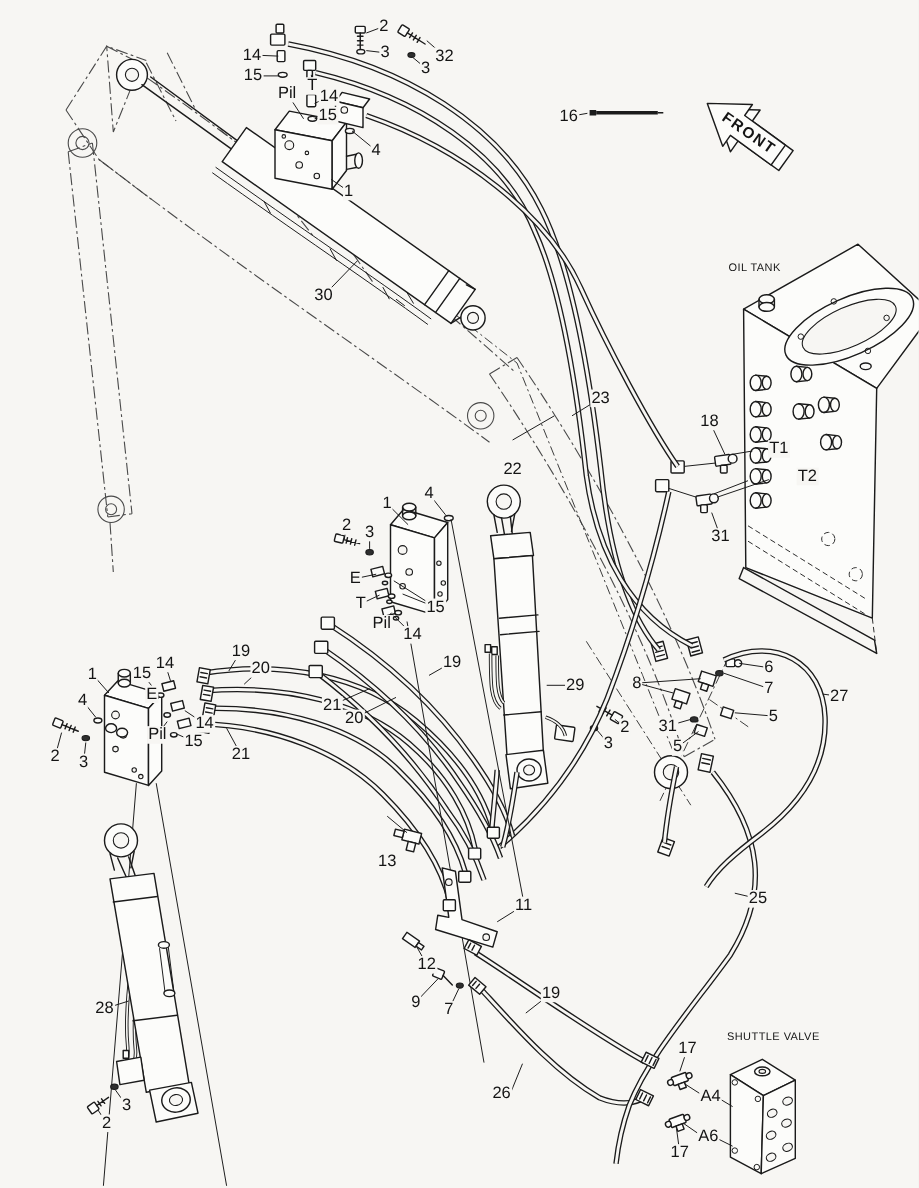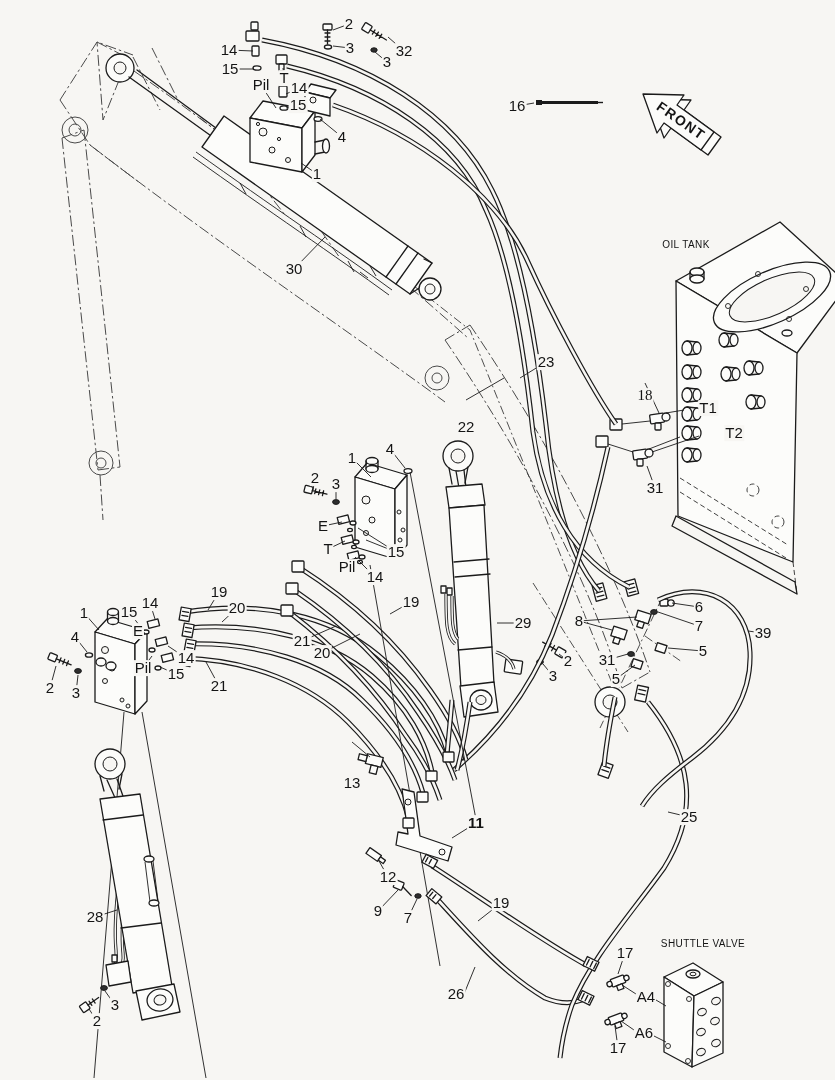--- a/index.html
+++ b/index.html
@@ -589,21 +589,21 @@
       <span class="callout port" style="left: 261px; top: 85px;">Pil</span>
       <span class="callout port" style="left: 284px; top: 78px;">T</span>
       <span class="callout num" style="left: 299px; top: 88px;">14</span>
       <span class="callout num" style="left: 298px; top: 105px;">15</span>
       <span class="callout num" style="left: 342px; top: 137px;">4</span>
       <span class="callout num" style="left: 317px; top: 174px;">1</span>
       <span class="callout num" style="left: 294px; top: 269px;">30</span>
       <span class="callout num" style="left: 517px; top: 106px;">16</span>
       <span class="callout front" style="left: 681px; top: 121px;">FRONT</span>
       <span class="callout section" style="left: 686px; top: 245px;">OIL TANK</span>
-      <span class="callout num" style="left: 645px; top: 396px; font-family: Liberation Serif, serif;">18</span>
+      <span class="callout num" style="left: 645px; top: 383px;">18</span>
       <span class="callout port" style="left: 708px; top: 408px;">T1</span>
       <span class="callout port" style="left: 708px; top: 433px; margin-left: 26px;">T2</span>
       <span class="callout num" style="left: 655px; top: 488px;">31</span>
       <span class="callout num" style="left: 546px; top: 362px;">23</span>
       <span class="callout num" style="left: 466px; top: 400px; margin-top: 27px;">22</span>
       <span class="callout num" style="left: 352px; top: 458px;">1</span>
       <span class="callout num" style="left: 390px; top: 449px;">4</span>
       <span class="callout num" style="left: 315px; top: 478px;">2</span>
       <span class="callout num" style="left: 336px; top: 484px;">3</span>
       <span class="callout port" style="left: 323px; top: 526px;">E</span>
@@ -629,24 +629,24 @@
       <span class="callout num" style="left: 219px; top: 686px;">21</span>
       <span class="callout num" style="left: 523px; top: 623px;">29</span>
       <span class="callout num" style="left: 579px; top: 621px;">8</span>
       <span class="callout num" style="left: 699px; top: 607px;">6</span>
       <span class="callout num" style="left: 699px; top: 626px;">7</span>
       <span class="callout num" style="left: 703px; top: 651px;">5</span>
       <span class="callout num" style="left: 607px; top: 660px;">31</span>
       <span class="callout num" style="left: 616px; top: 679px;">5</span>
       <span class="callout num" style="left: 568px; top: 661px;">2</span>
       <span class="callout num" style="left: 553px; top: 676px;">3</span>
-      <span class="callout num" style="left: 763px; top: 633px;">39</span>
+      <span class="callout num" style="left: 763px; top: 633px;">27</span>
       <span class="callout num" style="left: 689px; top: 817px;">25</span>
       <span class="callout num" style="left: 352px; top: 742px; margin-top: 41px;">13</span>
-      <span class="callout num" style="left: 476px; top: 823px; font-weight: bold;">11</span>
+      <span class="callout num" style="left: 476px; top: 823px;">11</span>
       <span class="callout num" style="left: 388px; top: 877px;">12</span>
       <span class="callout num" style="left: 378px; top: 911px;">9</span>
       <span class="callout num" style="left: 408px; top: 918px;">7</span>
       <span class="callout num" style="left: 501px; top: 903px;">19</span>
       <span class="callout num" style="left: 456px; top: 994px;">26</span>
       <span class="callout num" style="left: 95px; top: 917px;">28</span>
       <span class="callout num" style="left: 115px; top: 1005px;">3</span>
       <span class="callout num" style="left: 97px; top: 1021px;">2</span>
       <span class="callout section" style="left: 703px; top: 944px;">SHUTTLE VALVE</span>
       <span class="callout num" style="left: 625px; top: 953px;">17</span>

